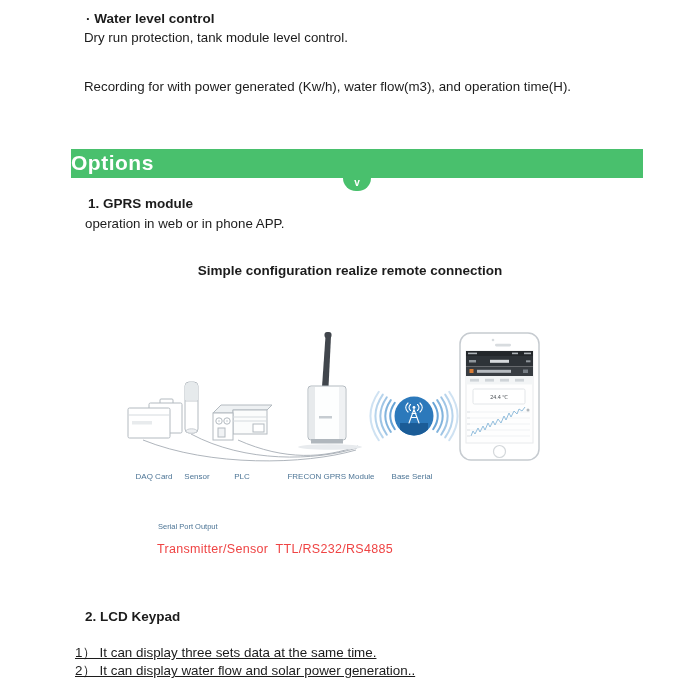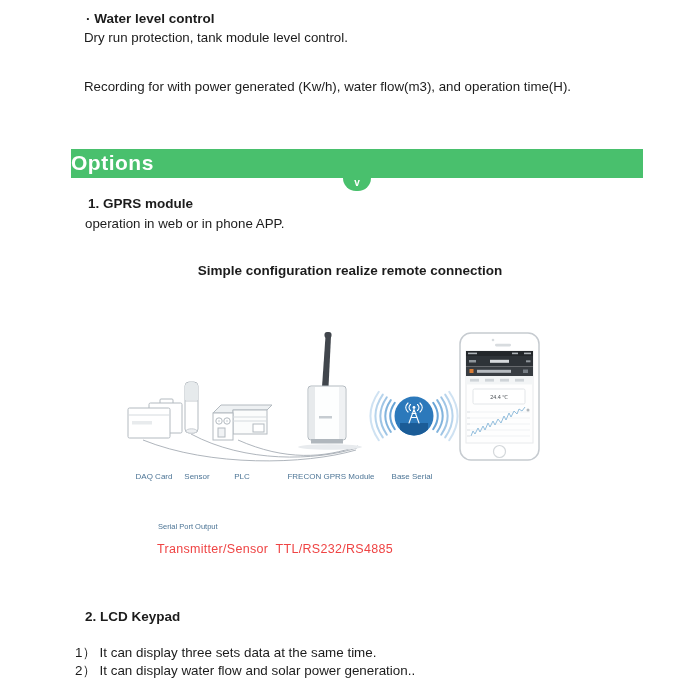--- a/index.html
+++ b/index.html
@@ -29,21 +29,21 @@
     font-weight:bold; font-size:13.5px;
   }
   .diagram { left:60px; top:320px; }
   .dev-label {
     top:472px; transform:translateX(-50%); font-size:8px; color:#4d7596;
     white-space:nowrap;
   }
   .serial-label { left:158px; top:522px; font-size:7.5px; color:#4d7596; white-space:nowrap; }
   .io-caption { left:129px; top:542px; font-size:12.5px; color:#ef4444; white-space:pre; letter-spacing:0.3px;margin-left:28px; }
   .h-lcd { left:85px; top:609px; font-weight:bold; font-size:13.5px; }
-  .lcd-list { left:75px; top:644px; font-size:13.4px; }
+  .lcd-list { left:75px; top:644px; font-size:13.4px;text-decoration:underline; }
   .lcd-list div { line-height:18.2px; white-space:nowrap; }
 </style>
 </head>
 <body>
 
 <div class="page">
 
   <div class="abs ftitle" style="left:86px; top:11px">· Water level control</div>
   <div class="abs fbody" style="left:84px; top:30px">Dry run protection, tank module level control.</div>
 

